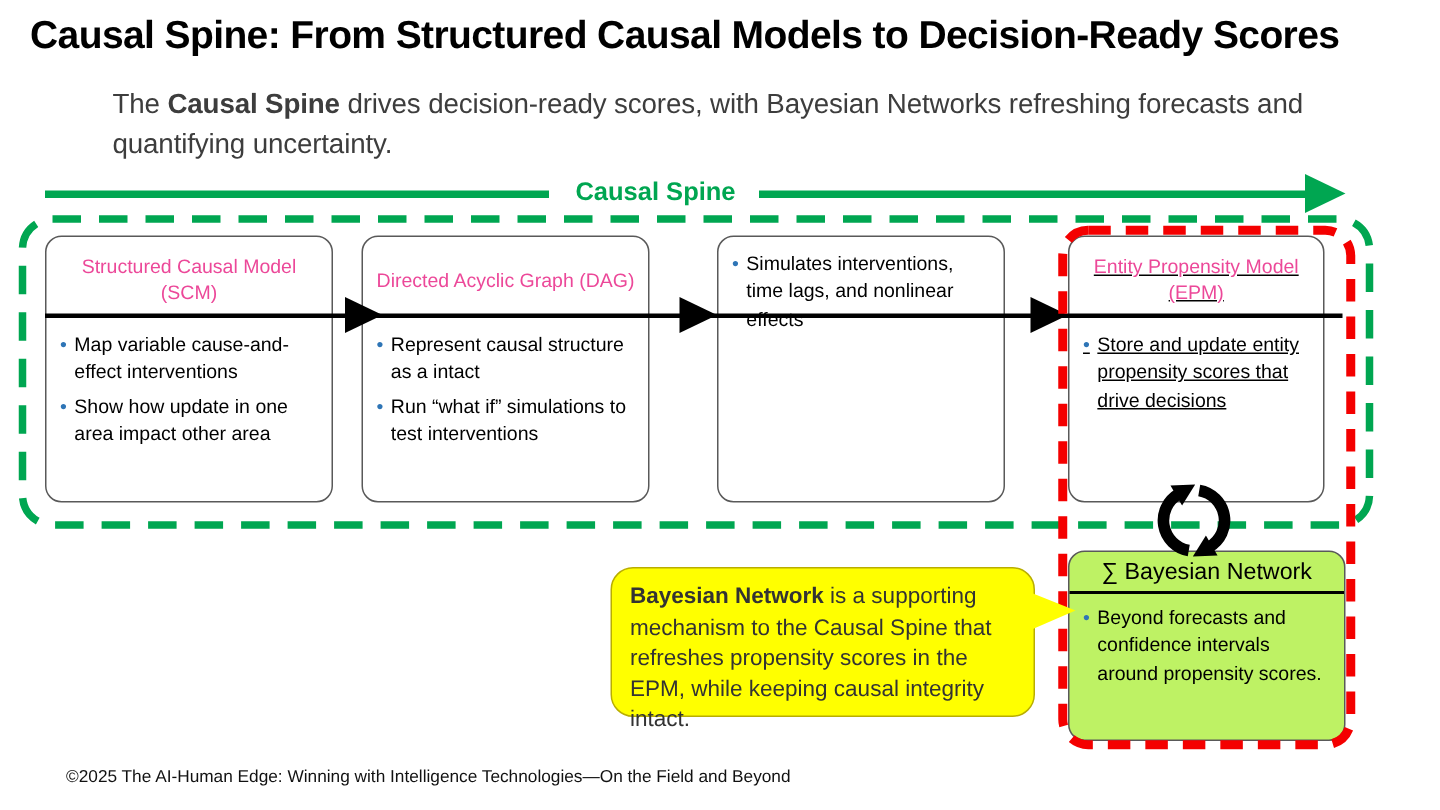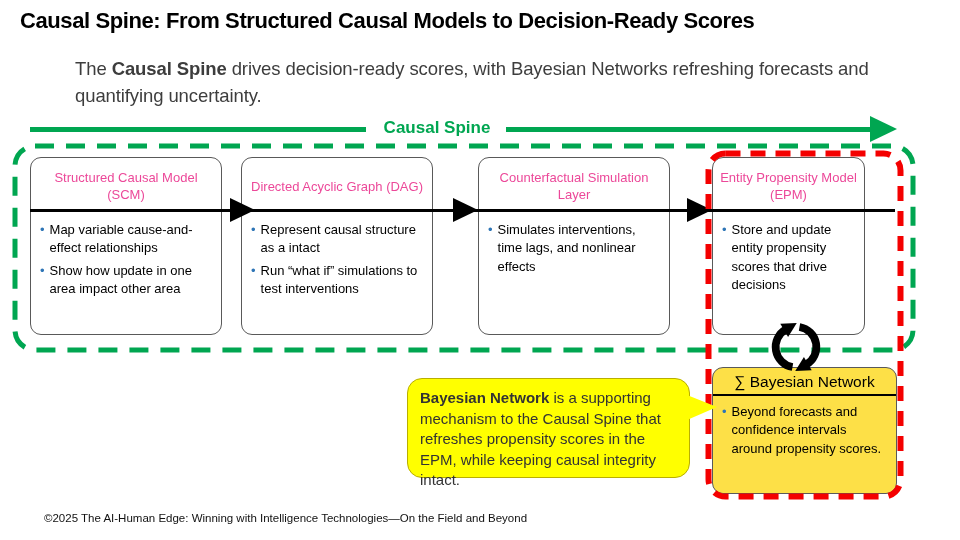--- a/index.html
+++ b/index.html
@@ -4,21 +4,21 @@
 <style>
   html,body{margin:0;padding:0;}
   body{
     width:960px;height:540px;position:relative;overflow:hidden;
     background:#ffffff;font-family:"Liberation Sans",sans-serif;
     -webkit-font-smoothing:antialiased;
   }
   .abs{position:absolute;}
 
   
-  .slide-title{left:20px;top:8px;width:930px;font-size:22px;font-weight:700;
+  .slide-title{left:20px;top:8px;width:930px;font-size:26px;font-weight:700;
     letter-spacing:-0.4px;color:#000;}
   .slide-subtitle{left:28px;top:56px;width:872px;font-size:18.5px;line-height:1.45;
     color:#3d3d3d;letter-spacing:-0.1px;margin-left:47px;}
   .slide-subtitle b{color:#3d3d3d;}
 
   
   .spine-line{height:5px;background:#00A651;top:127px;}
   .spine-line.left{left:30px;width:336px;}
   .spine-line.right{left:506px;width:366px;}
   .spine-label{left:370px;top:118px;width:134px;text-align:center;
@@ -30,42 +30,42 @@
   
   .green-outline{left:12px;top:143px;z-index:1;}
   .red-outline{left:705px;top:150px;z-index:4;}
 
   
   .pbox{background:#fff;border:1.6px solid #595959;border-radius:11px;
     top:157px;height:178px;box-sizing:border-box;z-index:2;}
   .pbox.b1{left:30px;width:192px;}
   .pbox.b2{left:241px;width:192px;}
   .pbox.b3{left:478px;width:192px;}
-  .pbox.b4{left:712px;width:153px;}
+  .pbox.b4{left:712px;width:171px;text-decoration:underline;}
   .box-title{height:50px;display:flex;align-items:center;justify-content:center;
     text-align:center;font-size:13px;line-height:1.3;color:#ec4899;padding:4px 6px 0 6px;}
   .box-body{padding:9px 8px 0 9px;font-size:13px;line-height:1.42;color:#000;}
   .bullet-row{display:flex;margin-bottom:4px;}
   .bullet-dot{color:#2E75B6;margin-right:5px;flex:0 0 auto;}
   .bullet-text{flex:1;}
 
   
   .conn-line{left:30px;top:209px;width:865px;height:3px;background:#000;z-index:3;}
   .conn-arrow{top:198px;width:0;height:0;z-index:3;
     border-top:12px solid transparent;border-bottom:12px solid transparent;
     border-left:25px solid #000;}
   .conn-arrow.a1{left:230px;}
   .conn-arrow.a2{left:453px;}
   .conn-arrow.a3{left:687px;}
 
   
   .refresh{left:765px;top:315px;width:62px;height:64px;z-index:5;}
 
   
-  .bayes-box{left:712px;top:367px;width:185px;height:127px;background:#fde047;
+  .bayes-box{left:712px;top:367px;width:185px;height:127px;background:#bef264;
     border:1.6px solid #595959;border-radius:11px;box-sizing:border-box;z-index:3;}
   .bayes-title{font-size:15.5px;color:#000;text-align:center;padding:5px 4px 3px 4px;
     border-bottom:2.5px solid #000;}
   .bayes-body{padding:7px 8px 0 9px;font-size:13px;line-height:1.42;color:#000;}
 
   
   .callout{left:407px;top:378px;width:283px;height:100px;background:#FFFF00;
     border:1.6px solid #b9ae00;border-radius:15px;box-sizing:border-box;
     padding:9px 12px;font-size:15px;line-height:1.37;color:#333;z-index:6;}
   .callout b{color:#333;}
@@ -90,21 +90,21 @@
 
 <svg class="abs green-outline" width="904" height="210">
   <rect x="3" y="3" width="898" height="204" rx="20" fill="none" stroke="#00A651" stroke-width="5" stroke-dasharray="19 12"></rect>
 </svg>
 
 <div class="abs pbox b1">
   <div class="box-title">Structured Causal Model (SCM)</div>
   <div class="box-body">
     <div class="bullet-row">
         <span class="bullet-dot">•</span>
-        <span class="bullet-text">Map variable cause-and-effect relationships</span>
+        <span class="bullet-text">Map variable cause-and-effect interventions</span>
       </div>
     <div class="bullet-row">
         <span class="bullet-dot">•</span>
         <span class="bullet-text">Show how update in one area impact other area</span>
       </div>
   </div>
 </div>
 
 <div class="abs pbox b2">
   <div class="box-title">Directed Acyclic Graph (DAG)</div>
@@ -114,21 +114,20 @@
         <span class="bullet-text">Represent causal structure as a intact</span>
       </div>
     <div class="bullet-row">
         <span class="bullet-dot">•</span>
         <span class="bullet-text">Run “what if” simulations to test interventions</span>
       </div>
   </div>
 </div>
 
 <div class="abs pbox b3">
-  <div class="box-title">Counterfactual Simulation Layer</div>
   <div class="box-body">
     <div class="bullet-row">
         <span class="bullet-dot">•</span>
         <span class="bullet-text">Simulates interventions, time lags, and nonlinear effects</span>
       </div>
   </div>
 </div>
 
 <div class="abs pbox b4">
   <div class="box-title">Entity Propensity Model (EPM)</div>

